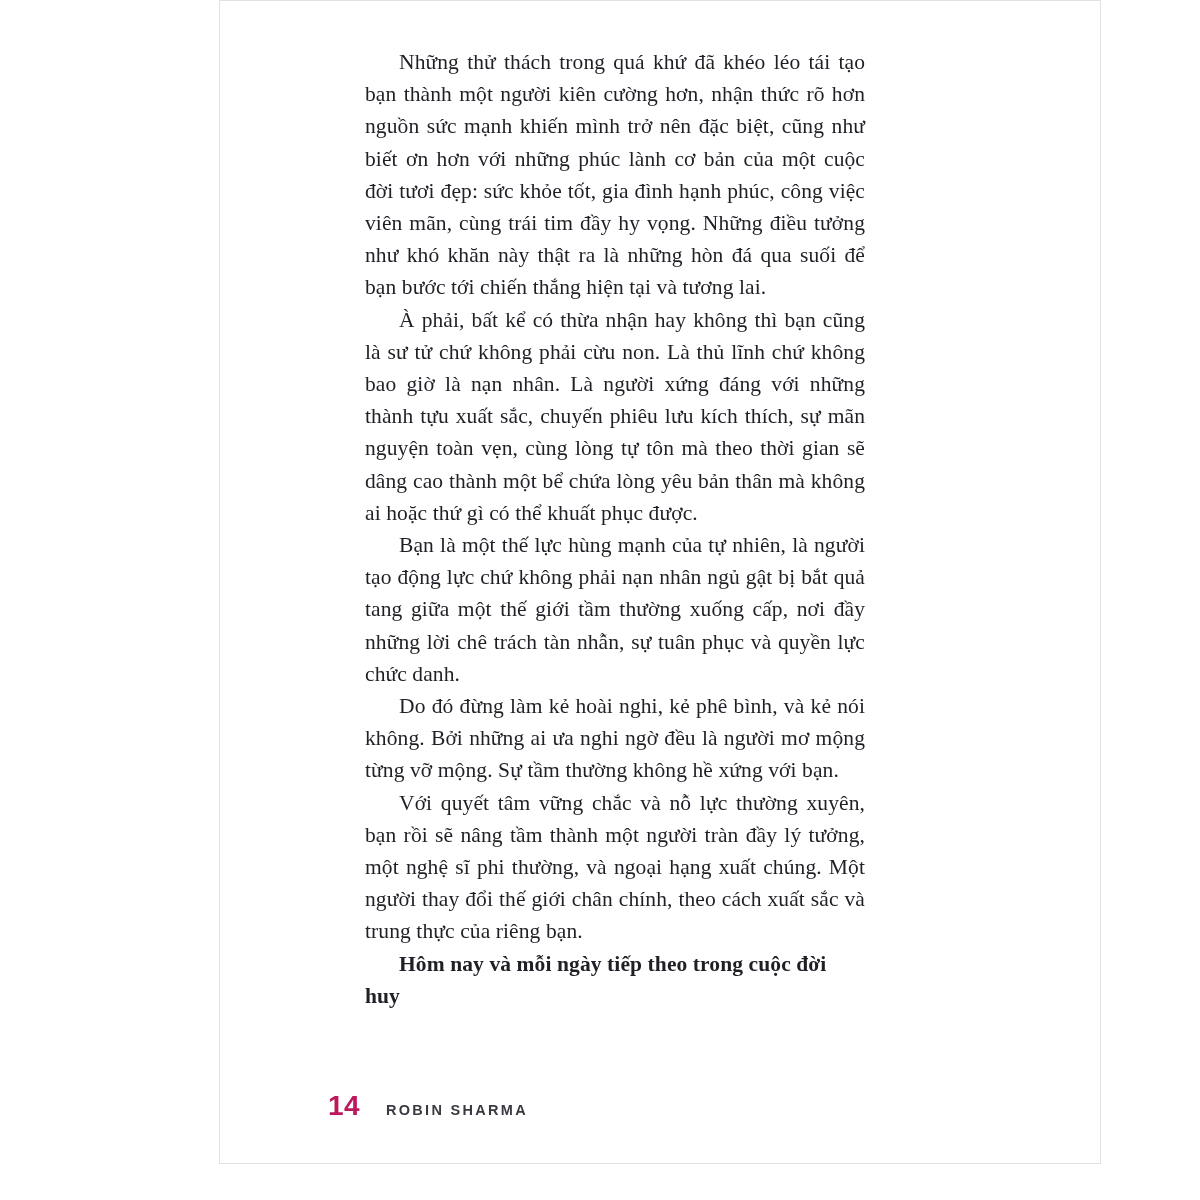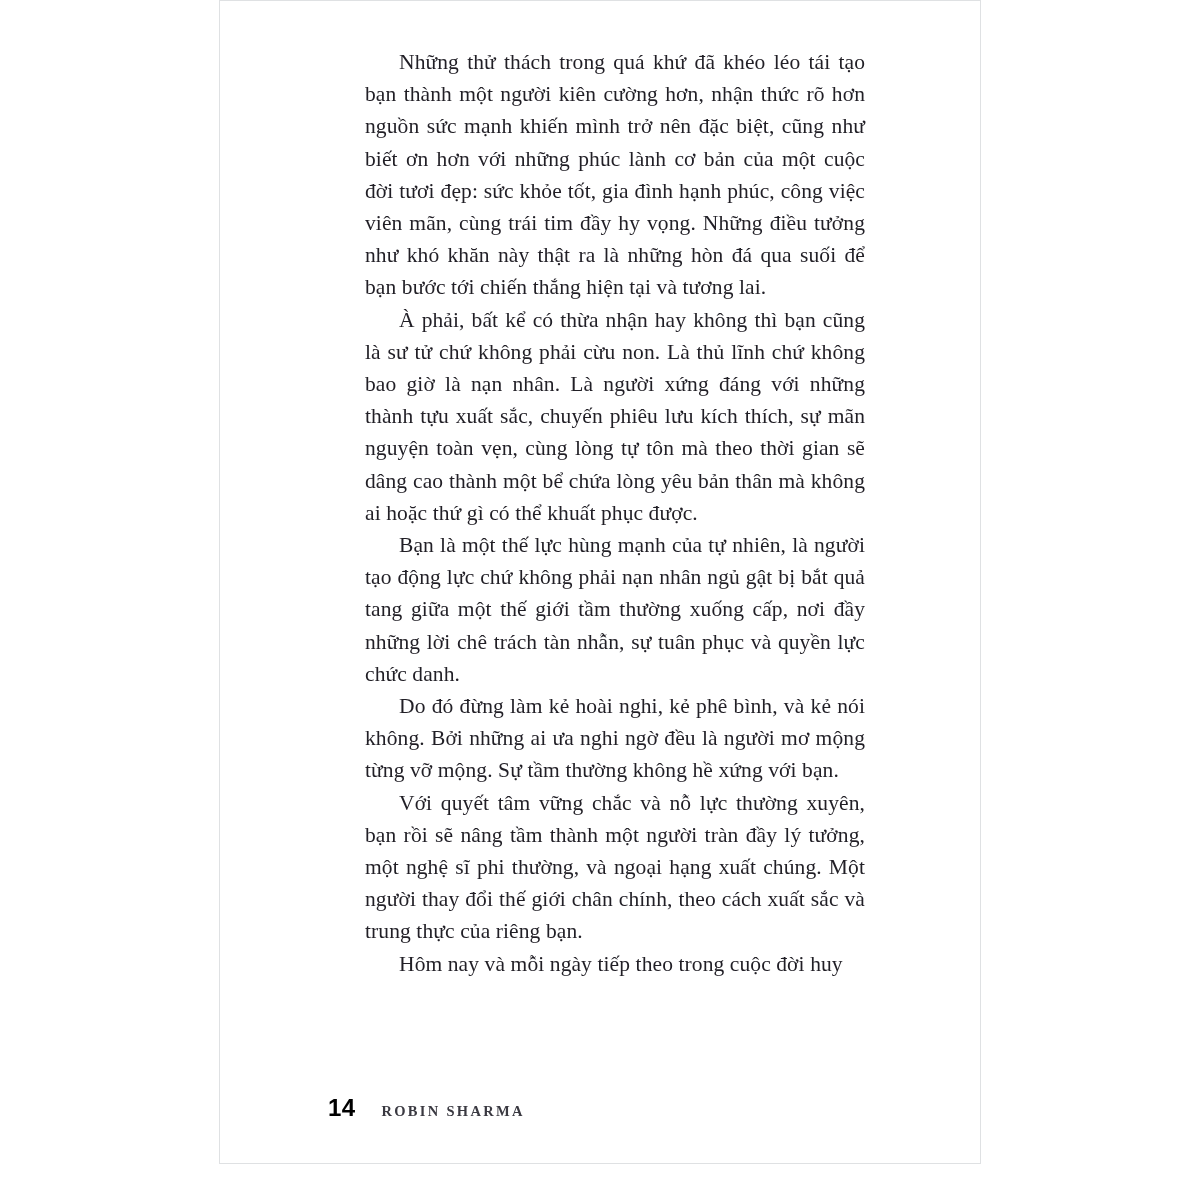--- a/index.html
+++ b/index.html
@@ -16,21 +16,21 @@
   .page-canvas {
     position: relative;
     width: 1200px;
     height: 1200px;
     background: #ffffff;
   }
   .page-sheet {
     position: absolute;
     left: 219px;
     top: 0px;
-    width: 762px;
+    width: 882px;
     height: 1164px;
     background: #ffffff;
     border: 1px solid #dfe1e3;
     box-sizing: border-box;
     padding-left: 48px;
   }
   .text-column {
     position: absolute;
     left: 145px;
     top: 45px;
@@ -41,38 +41,39 @@
     text-align: justify;
     text-justify: inter-word;
     font-size: 21.5px;
     line-height: 32.2px;
     color: #211f26;
     text-indent: 34px;
     letter-spacing: 0.1px;
   }
   .para.last {
     text-align: left;
+    font-weight: bold;
   }
   .footer {
     position: absolute;
     left: 108px;
     bottom: 41px;
     display: flex;
     align-items: baseline;
     gap: 26px;
   }
   .folio {
     font-family: "Liberation Sans", sans-serif;
-    font-size: 24px;
+    font-size: 28px;
     font-weight: bold;
-    color: #000000;
+    color: #be185d;
     letter-spacing: 0.4px;
   }
   .running-head {
-    font-family: Liberation Serif, serif;
+    font-family: Liberation Sans, sans-serif;
     font-size: 14.5px;
     font-weight: bold;
     color: #3a3941;
     letter-spacing: 2.3px;
   }
 </style>
 </head>
 <body>
 
 <div class="page-canvas">

